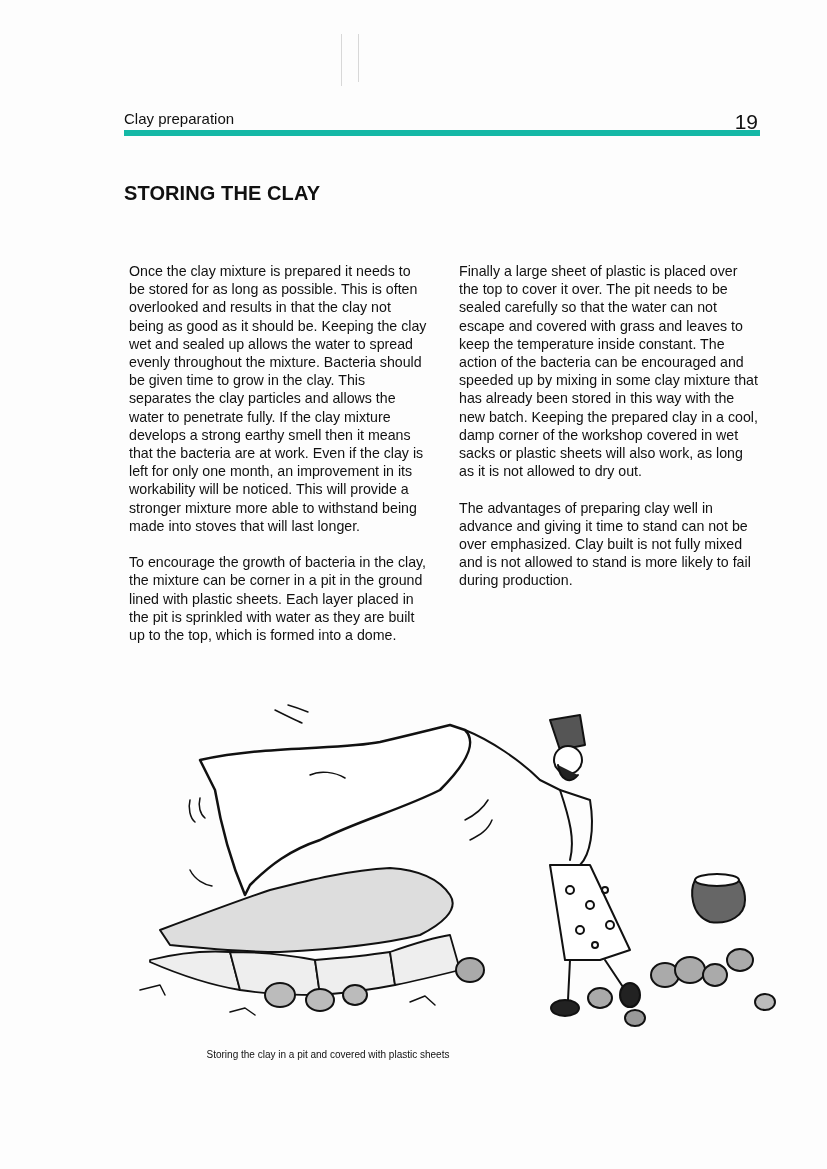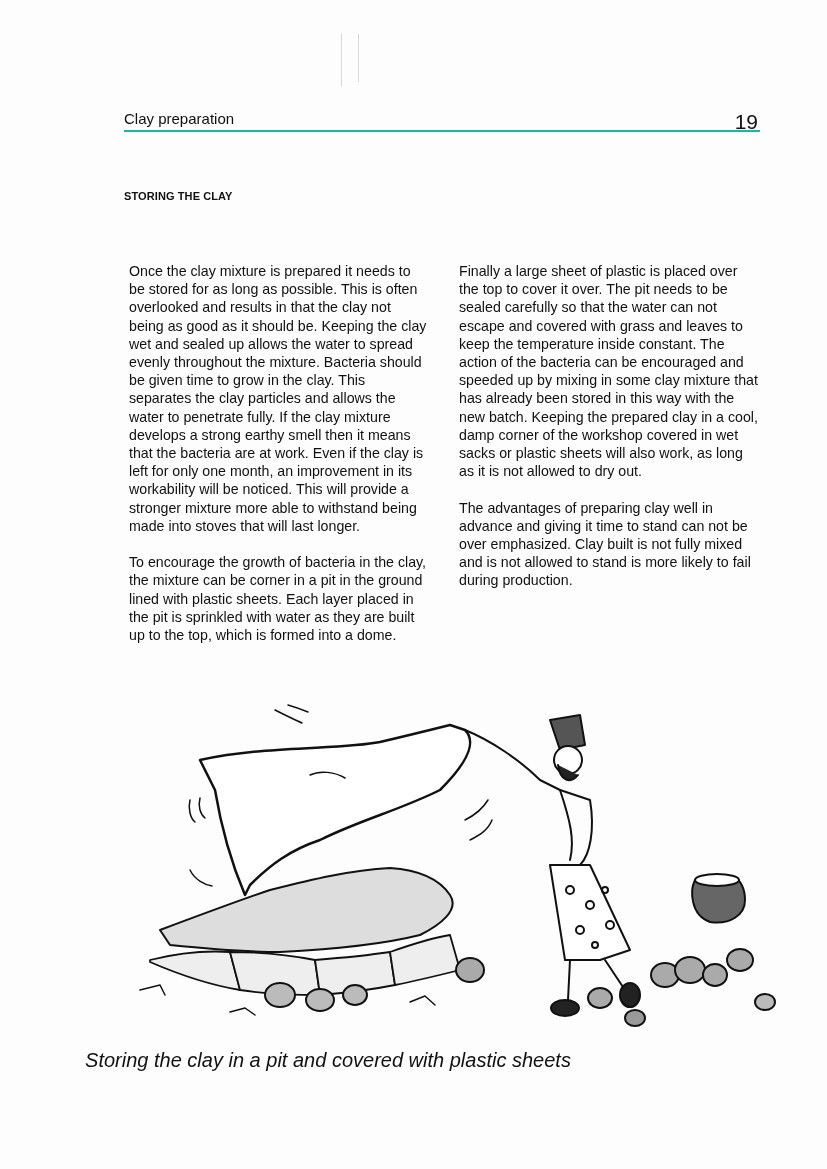--- a/index.html
+++ b/index.html
@@ -1,30 +1,30 @@
 <!DOCTYPE html>
 <html><head>
 <meta charset="utf-8">
 <style>
   html, body { margin:0; padding:0; background:#fdfdfd; }
   body { width:827px; height:1169px; position:relative; overflow:hidden;
          font-family:"Liberation Sans", sans-serif; color:#111; }
   .scan-line { position:absolute; background:#d8d8d8; width:1px; }
   .running-head { position:absolute; left:124px; top:108px; width:636px; height:22px;
-    border-bottom:2px solid #14b8a6; }
+    border-bottom:6px solid #14b8a6; }
   .running-head .title { position:absolute; left:0; top:2px; font-size:15px; }
   .running-head .pageno { position:absolute; right:2px; top:2px; font-size:21px; }
-  .section-title { position:absolute; left:124px; top:182px; font-size:11px; font-weight:bold; letter-spacing:0.1px;margin-top:8px; }
+  .section-title { position:absolute; left:124px; top:182px; font-size:20px; font-weight:bold; letter-spacing:0.1px; }
   .col { position:absolute; top:218px; width:300px; font-size:14.2px; line-height:18.2px;margin-top:44px; }
   .col p { margin:0 0 18.2px 0; }
   .col.left { left:129px; }
   .col.right { left:459px; }
   .figure { position:absolute; left:120px; top:690px; width:660px; height:340px; }
   .caption { position:absolute; left:0; width:656px; top:1049px; text-align:center;
-             font-size:20px; font-style:italic; }
+             font-size:10px; }
 </style>
 </head>
 <body>
 
 <div class="scan-line" style="left:341px;top:34px;height:52px;"></div>
 <div class="scan-line" style="left:358px;top:34px;height:48px;"></div>
 
 <div class="running-head">
   <span class="title">Clay preparation</span>
   <span class="pageno">19</span>

